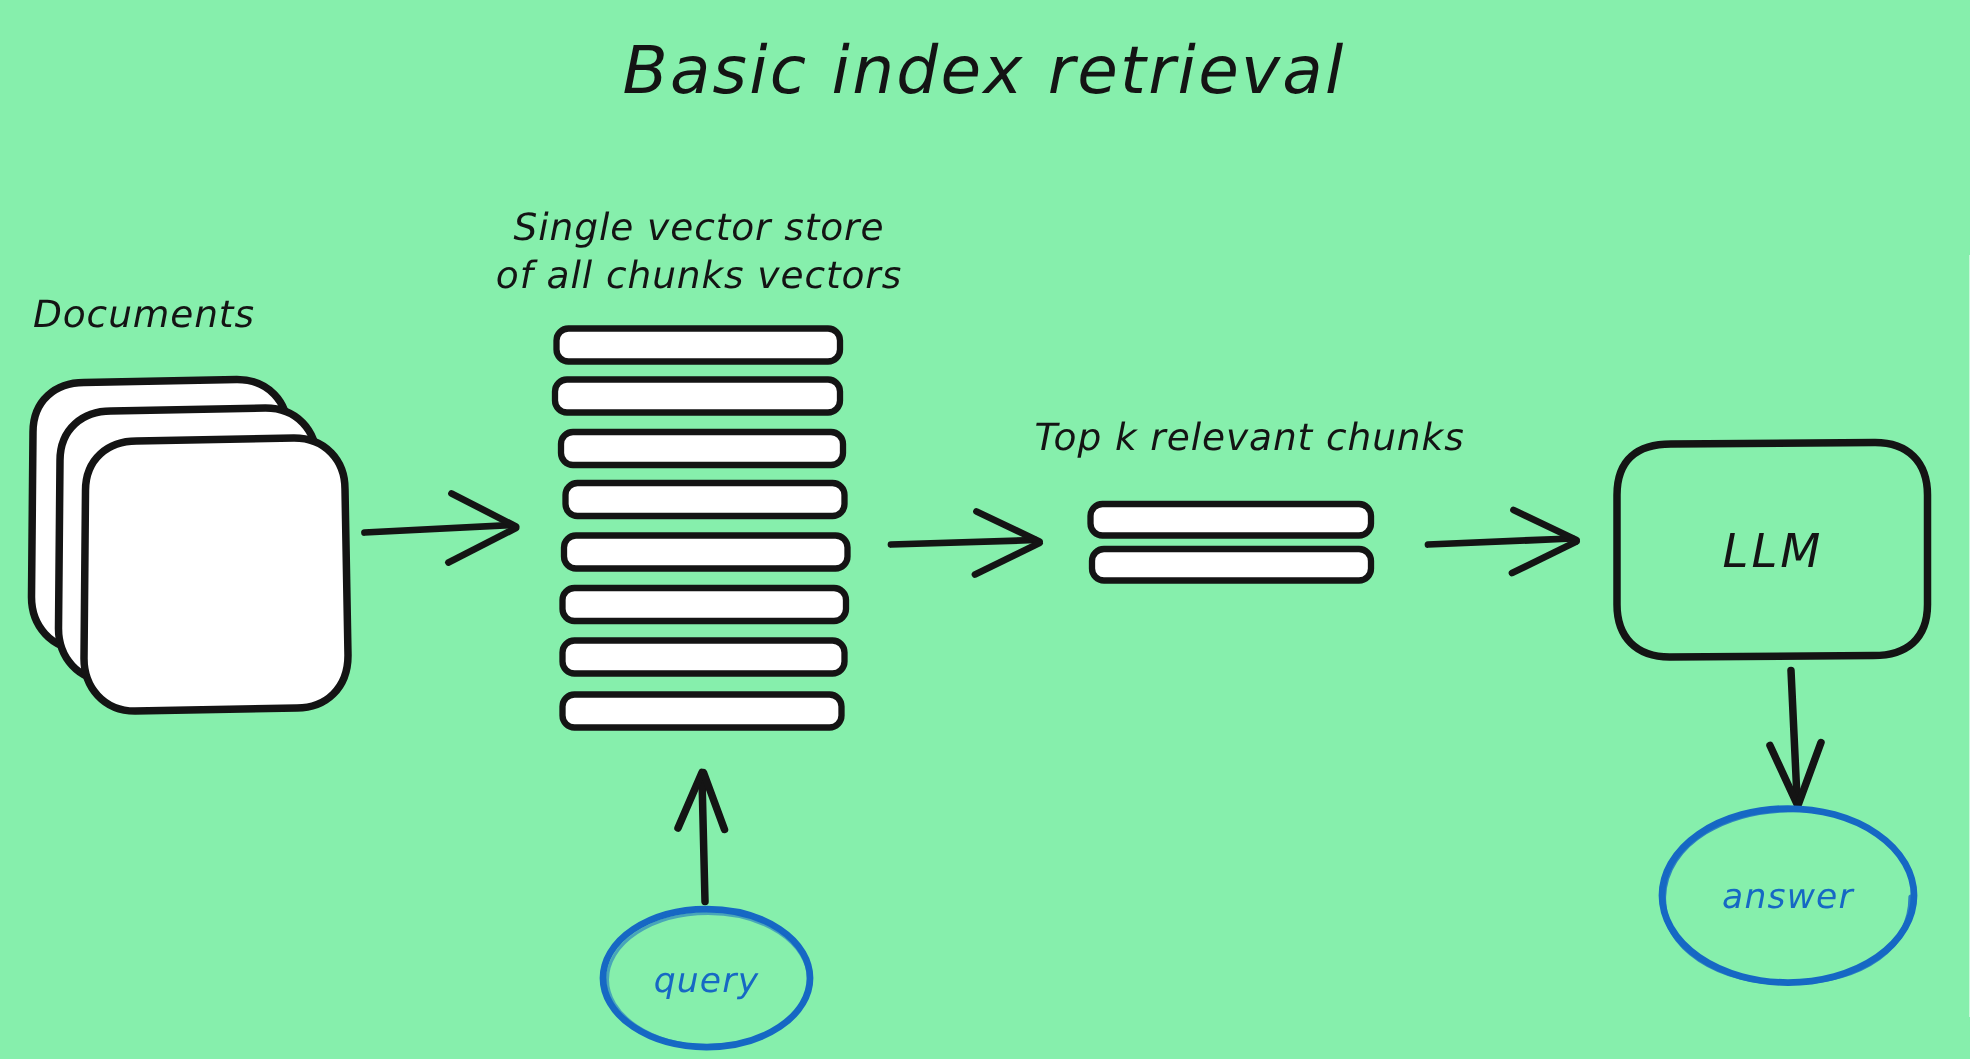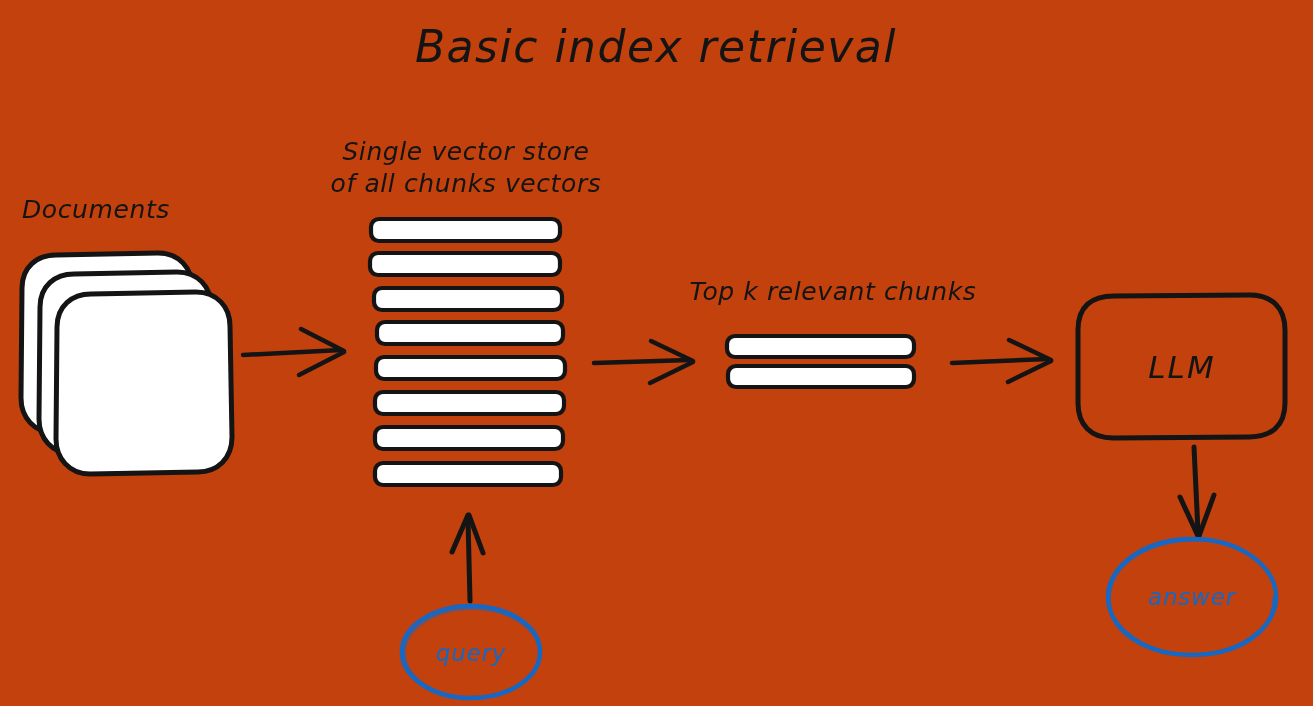--- a/index.html
+++ b/index.html
@@ -8,21 +8,21 @@
     padding: 0;
     background: #ffffff;
   }
   body {
     font-family: "DejaVu Sans", sans-serif;
   }
   #canvas {
     position: relative;
     width: 1313px;
     height: 706px;
-    background: #c2410c;
+    background: #86efac;
     overflow: hidden;
   }
   #diagram-svg {
     position: absolute;
     left: 0;
     top: 0;
     width: 1313px;
     height: 706px;
   }
   .hand-text {

